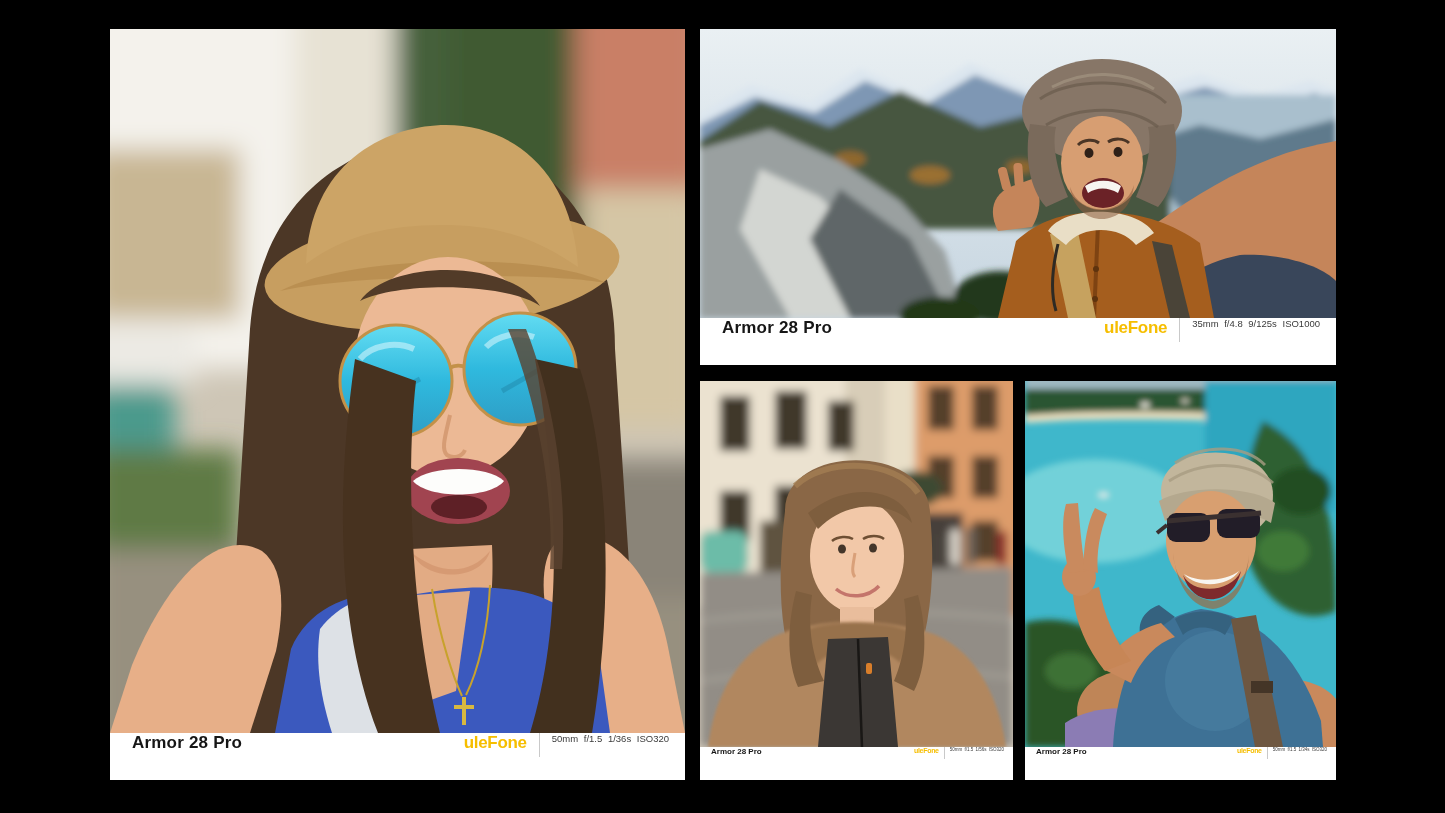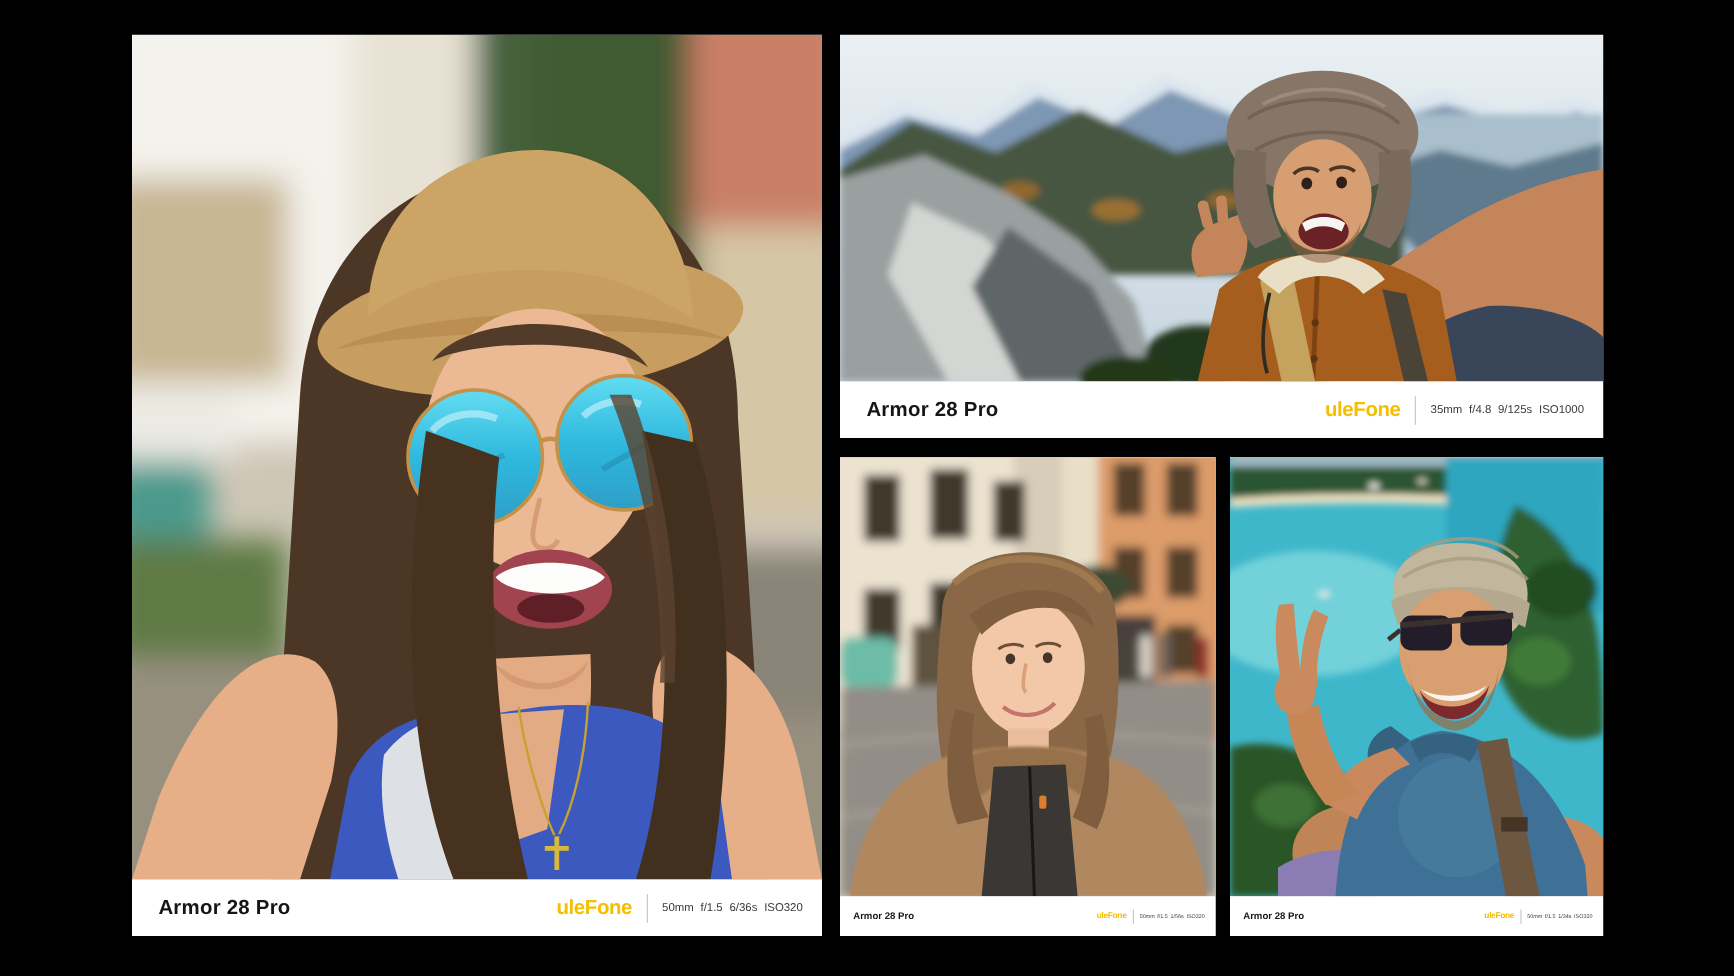--- a/index.html
+++ b/index.html
@@ -15,21 +15,21 @@
   .card-city{left:700px;top:381px;width:313px;height:399px}
   .card-coast{left:1025px;top:381px;width:311px;height:399px}
 
   .photo{position:absolute;left:0;right:0;top:0;overflow:hidden;background:#cfc8ba}
   .card-portrait .photo{height:704px}
   .card-mountain .photo{height:289px}
   .card-city .photo{height:366px}
   .card-coast .photo{height:366px}
   .photo svg{display:block;width:100%;height:100%}
 
-  .bar{position:absolute;left:0;right:0;bottom:0;background:#fff;display:flex;align-items:center;box-sizing:border-box}
+  .bar{position:absolute;left:0;right:0;bottom:0;background:#fff;display:flex;align-items:flex-start;box-sizing:border-box}
   .bar-lg{height:47px;padding:0 16px 0 22px}
   .bar-sm{height:33px;padding:0 9px 0 11px}
   .model{font-weight:700;color:#161616;white-space:nowrap}
   .bar-lg .model{font-size:17px;letter-spacing:.2px}
   .bar-sm .model{font-size:8px}
   .spacer{flex:1}
   .logo{font-weight:800;color:var(--brand,#F6BE00);letter-spacing:-.3px;white-space:nowrap}
   .bar-lg .logo{font-size:17px}
   .bar-sm .logo{font-size:7px}
   .vdiv{background:#c9c9c9;flex:none}
@@ -115,21 +115,21 @@
       <path d="M245,330 C225,470 228,600 268,704 L330,704 C300,580 296,440 306,352 Z" fill="#47321F"></path>
       <path d="M425,330 C450,470 452,600 420,704 L482,704 C506,560 496,420 470,340 Z" fill="#42301E"></path>
       <path d="M398,300 C430,380 444,470 440,540 L452,540 C458,450 440,360 416,300 Z" fill="#5A4230" opacity=".8"></path>
     </svg>
   </div>
   <div class="bar bar-lg">
     <span class="model">Armor 28 Pro</span>
     <span class="spacer"></span>
     <span class="logo">uleFone</span>
     <span class="vdiv"></span>
-    <span class="meta">50mm f/1.5 6/36s ISO320</span>
+    <span class="meta">50mm f/1.5 1/36s ISO320</span>
   </div>
 </figure>
 
 <figure class="card card-mountain">
   <div class="photo">
     <svg viewBox="0 0 636 289" preserveAspectRatio="none">
       <title>Excited hiker in a fur trapper hat and rust jacket taking an arm-extended selfie above a rocky mountain valley</title>
       <defs>
         <filter id="p2b" x="-20%" y="-20%" width="140%" height="140%">
             <feGaussianBlur stdDeviation="3"></feGaussianBlur>

